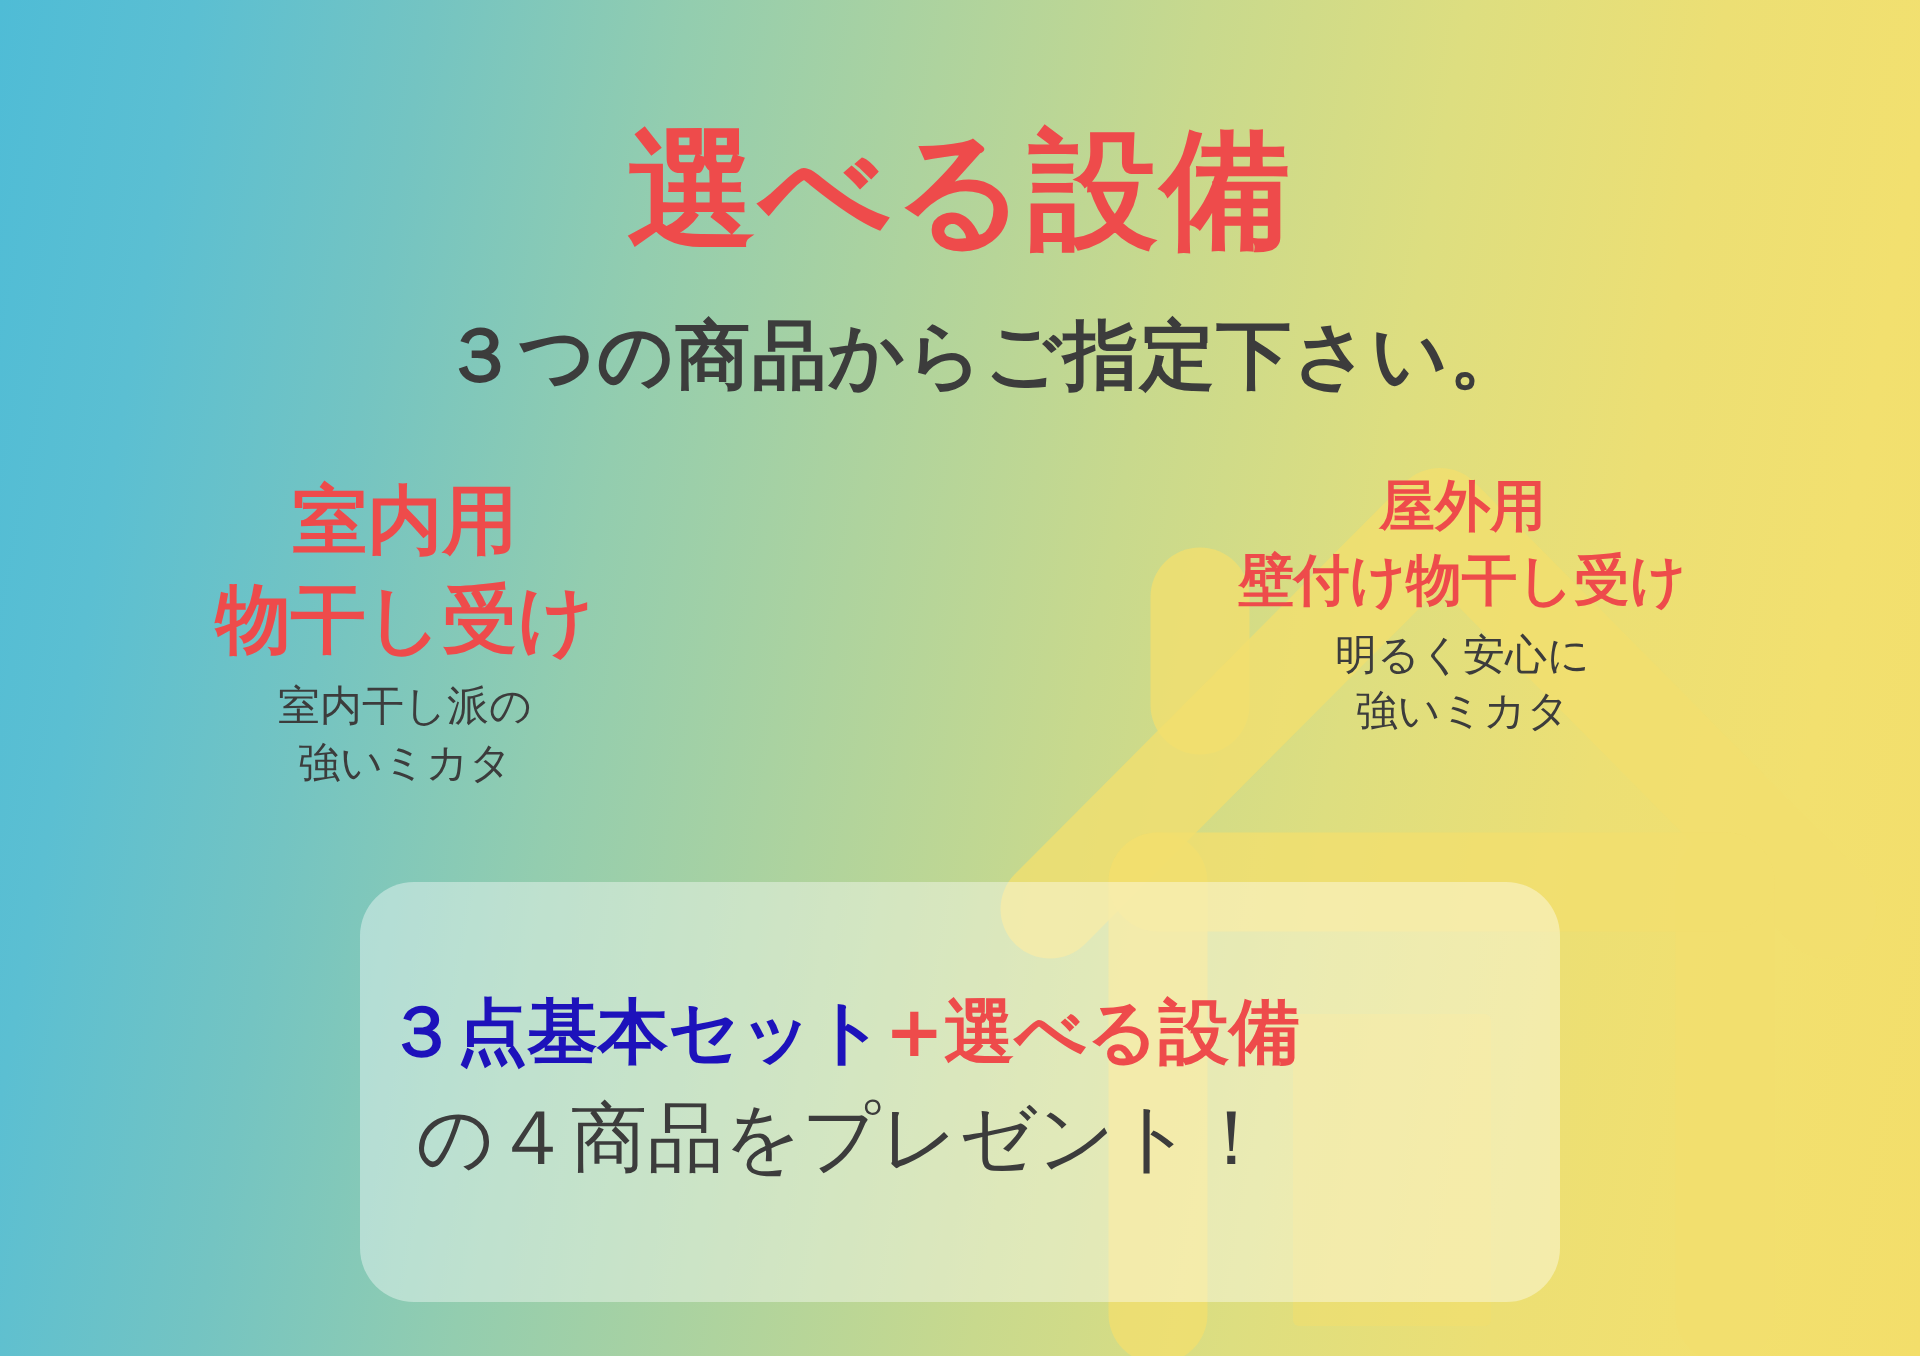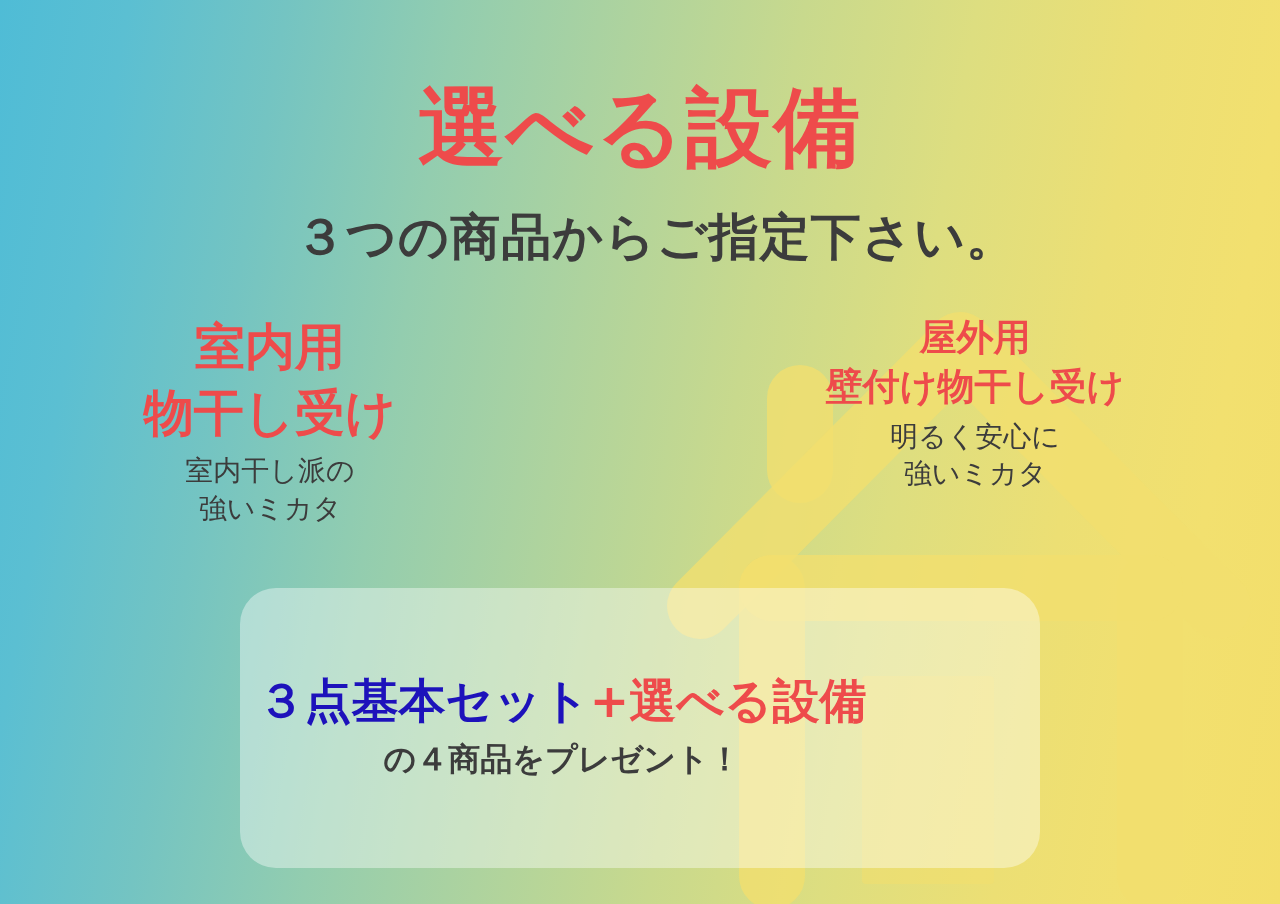--- a/index.html
+++ b/index.html
@@ -130,23 +130,23 @@
     line-height: 1.08;
     font-weight: bold;
     letter-spacing: 0px;
     white-space: nowrap;
   }
   .offer-line-1 .navy { color: #1d12bb; }
   .offer-line-1 .plus { color: #ee4b4b; }
   .offer-line-1 .red  { color: #ee4b4b; }
   .offer-line-2,
   .offer-line-3 {
-    font-size: 32px;
+    font-size: 51px;
     line-height: 1.28;
-    font-weight: bold;
+    font-weight: normal;
     color: #3c3c3c;
     white-space: nowrap;
   }
   .offer-line-2 { margin-top: 12px; }
 </style>
 </head>
 <body>
 
 <div id="poster">
 

